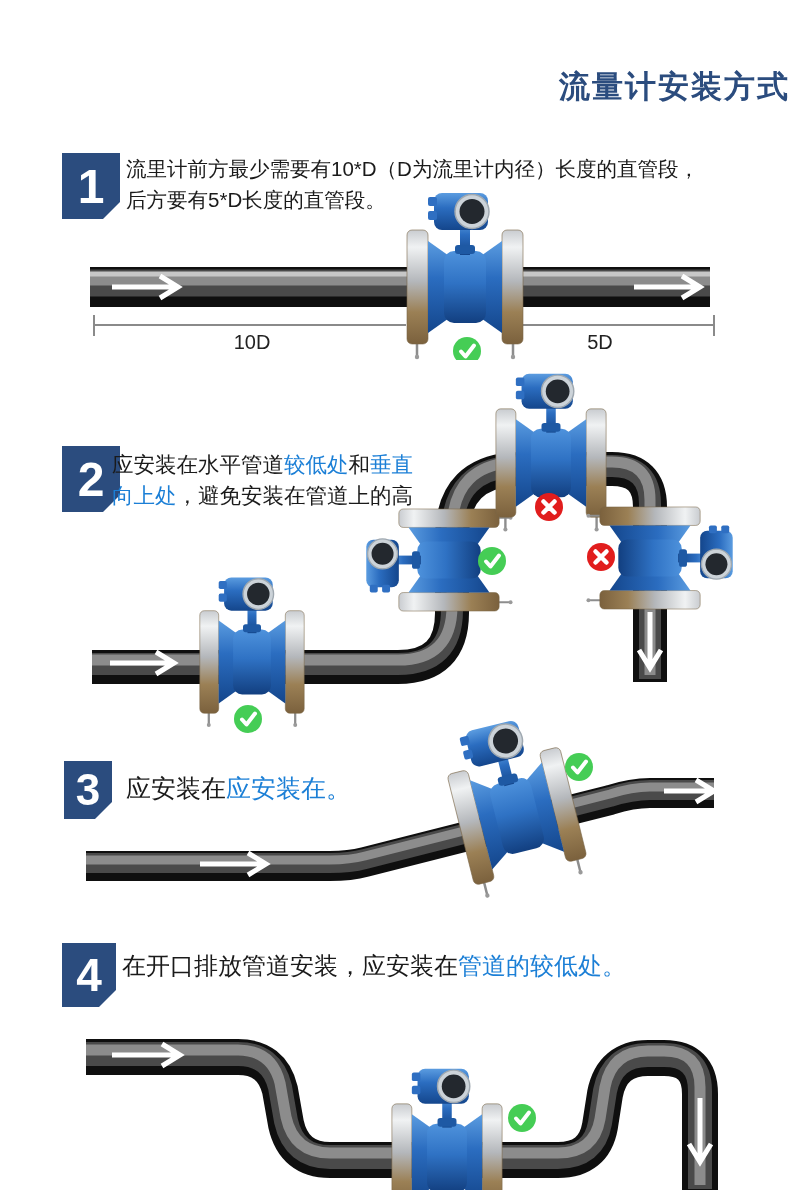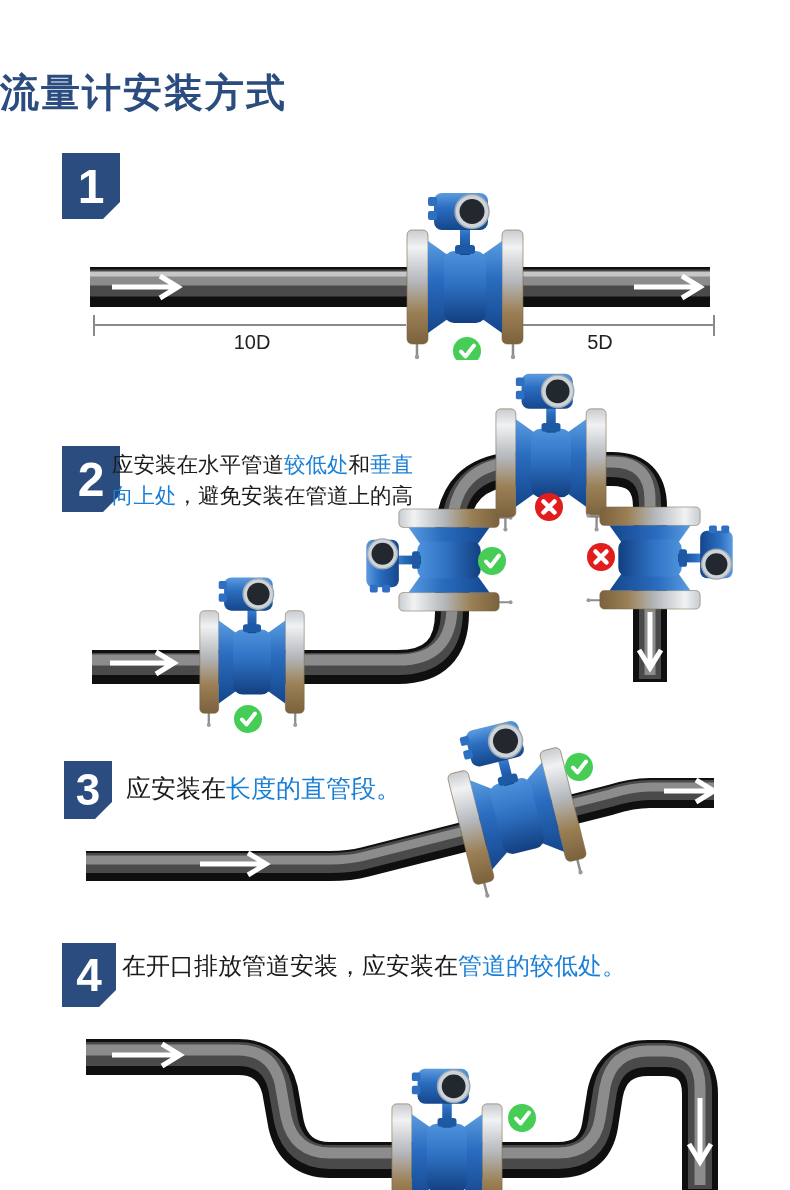--- a/index.html
+++ b/index.html
@@ -2,22 +2,22 @@
 <html><head>
 <meta charset="utf-8">
 <style>
   :root{
     --navy:#2b4c7e; --blue:#1b7fd6; --green:#45cd55; --red:#e11d1d;
     --ink:#1a1a1a; --pipe:#121212;
   }
   html,body{margin:0;padding:0;background:#fff;}
   .page{position:relative;width:790px;height:1190px;background:#fff;overflow:hidden;
         font-family:"Liberation Sans", sans-serif;}
-  .title{position:absolute;left:0;top:66px;width:100%;text-align:left;
-         font-size:39px;font-weight:bold;color:var(--navy);letter-spacing:2px;}
+  .title{position:absolute;left:0;top:66px;width:100%;text-align:right;
+         font-size:31px;font-weight:bold;color:var(--navy);letter-spacing:2px;}
   .badge{position:absolute;background:var(--navy);color:#fff;font-weight:bold;
          display:flex;align-items:center;justify-content:center;
          clip-path:polygon(0 0,100% 0,100% calc(100% - 17px),calc(100% - 17px) 100%,0 100%);}
   .badge1{left:62px;top:153px;width:58px;height:66px;font-size:48px;}
   .badge2{left:62px;top:446px;width:58px;height:66px;font-size:48px;}
   .badge3{left:64px;top:761px;width:48px;height:58px;font-size:44px;}
   .badge4{left:62px;top:943px;width:54px;height:64px;font-size:46px;}
   .steptext{position:absolute;color:var(--ink);white-space:nowrap;}
   .t1{left:126px;top:153px;font-size:20.5px;line-height:31px;}
   .t2{left:112px;top:450px;font-size:21.5px;line-height:30.5px;font-family:Liberation Serif, serif;}
@@ -78,30 +78,31 @@
         <path d="M-5.5,-5.5 L5.5,5.5 M5.5,-5.5 L-5.5,5.5" fill="none" stroke="#fff" stroke-width="4.5" stroke-linecap="round"></path>
       </g>
     </defs>
   </svg>
 
   <div class="title">流量计安装方式</div>
 
   <div class="badge badge1">
       <span>1</span>
     </div>
+  <div class="steptext t1"><span>流里计前方最少需要有10*D（D为流里计内径）长度的直管段，</span><br><span>后方要有5*D长度的直管段。</span></div>
 
   <div class="badge badge2">
       <span>2</span>
     </div>
   <div class="steptext t2"><span>应安装在水平管道</span><span class="hl">较低处</span><span>和</span><span class="hl">垂直</span><br><span class="hl">向上处</span><span>，避免安装在管道上的高</span><br></div>
 
   <div class="badge badge3">
       <span>3</span>
     </div>
-  <div class="steptext t3"><span>应安装在</span><span class="hl">长度的直管段。</span></div>
+  <div class="steptext t3"><span>应安装在</span><span class="hl">应安装在。</span></div>
 
   <div class="badge badge4">
       <span>4</span>
     </div>
   <div class="steptext t4"><span>在开口排放管道安装，应安装在</span><span class="hl">管道的较低处。</span></div>
 
   <svg class="fig" style="left:60px;top:185px" width="680" height="175" viewBox="60 185 680 175">
     <g>
       <path d="M90,287 H710" stroke="#0f0f0f" stroke-width="40" fill="none"></path>
       <path d="M90,287 H710" stroke="#4a4a4a" stroke-width="27" fill="none" transform="translate(0,-4)"></path>

